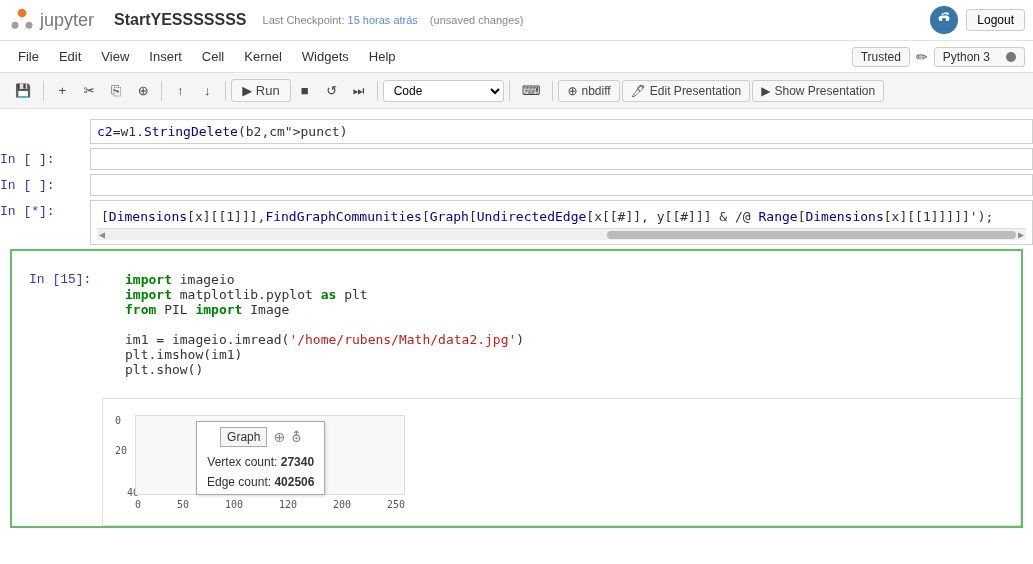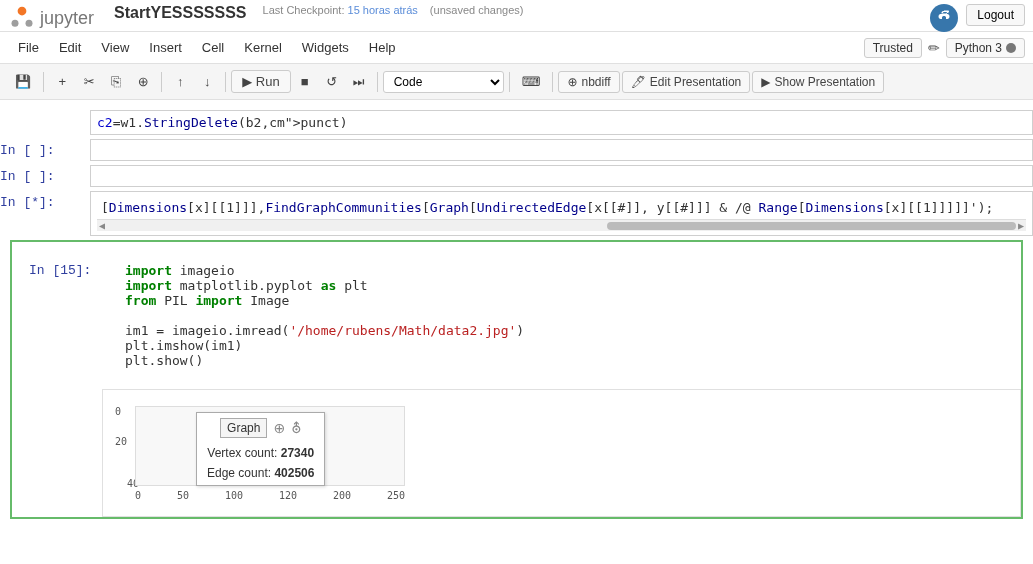--- a/index.html
+++ b/index.html
@@ -1,21 +1,21 @@
 <!DOCTYPE html>
 <html><head>
   <meta charset="utf-8">
   <style>
     * { box-sizing: border-box; margin: 0; padding: 0; }
     body { font-family: 'Helvetica Neue', Arial, sans-serif; font-size: 13px; background: #fff; color: #333; }
 
     
     #topbar {
-      display: flex; align-items: flex-start; background: #fff; border-bottom: 1px solid #e0e0e0;
-      padding: 4px 8px; gap: 8px; height: 32px;
+      display: flex; align-items: center; background: #fff; border-bottom: 1px solid #e0e0e0;
+      padding: 4px 8px; gap: 8px; height: 41px;
     }
     #jupyter-logo { display: flex; align-items: center; gap: 4px; }
     #jupyter-logo .logo-icon { width: 28px; height: 28px; }
     #jupyter-logo .logo-text { font-size: 18px; font-weight: 300; color: #777; }
     #notebook-title { font-size: 16px; font-weight: bold; color: #333; margin-left: 12px; }
     #checkpoint-info { font-size: 11px; color: #888; margin-left: 8px; }
     #checkpoint-info a { color: #5b8dd9; text-decoration: none; }
     #unsaved-changes { font-size: 11px; color: #888; margin-left: 4px; }
     .spacer { flex: 1; }
     #python-logo { width: 28px; height: 28px; background: #3776ab; border-radius: 50%; display: flex; align-items: center; justify-content: center; }
@@ -37,21 +37,21 @@
     
     #menubar-right {
       margin-left: auto; display: flex; align-items: center; gap: 6px;
     }
     #trusted-btn {
       padding: 2px 8px; border: 1px solid #ccc; border-radius: 3px;
       background: #f8f8f8; font-size: 12px; cursor: pointer; color: #333;
     }
     #pencil-icon { font-size: 14px; cursor: pointer; color: #555; }
     #kernel-info {
-      display: flex; align-items: center; gap: 4px; padding: 2px 8px;
+      display: flex; align-items: center; gap: 16px; padding: 2px 8px;
       border: 1px solid #ccc; border-radius: 3px; font-size: 12px; background: #f8f8f8;
     }
     #kernel-dot { width: 10px; height: 10px; background: #777; border-radius: 50%; }
 
     
     #toolbar {
       display: flex; align-items: center; background: #f5f5f5; border-bottom: 1px solid #e0e0e0;
       padding: 3px 8px; gap: 2px; height: 36px;
     }
     .tb-btn {

